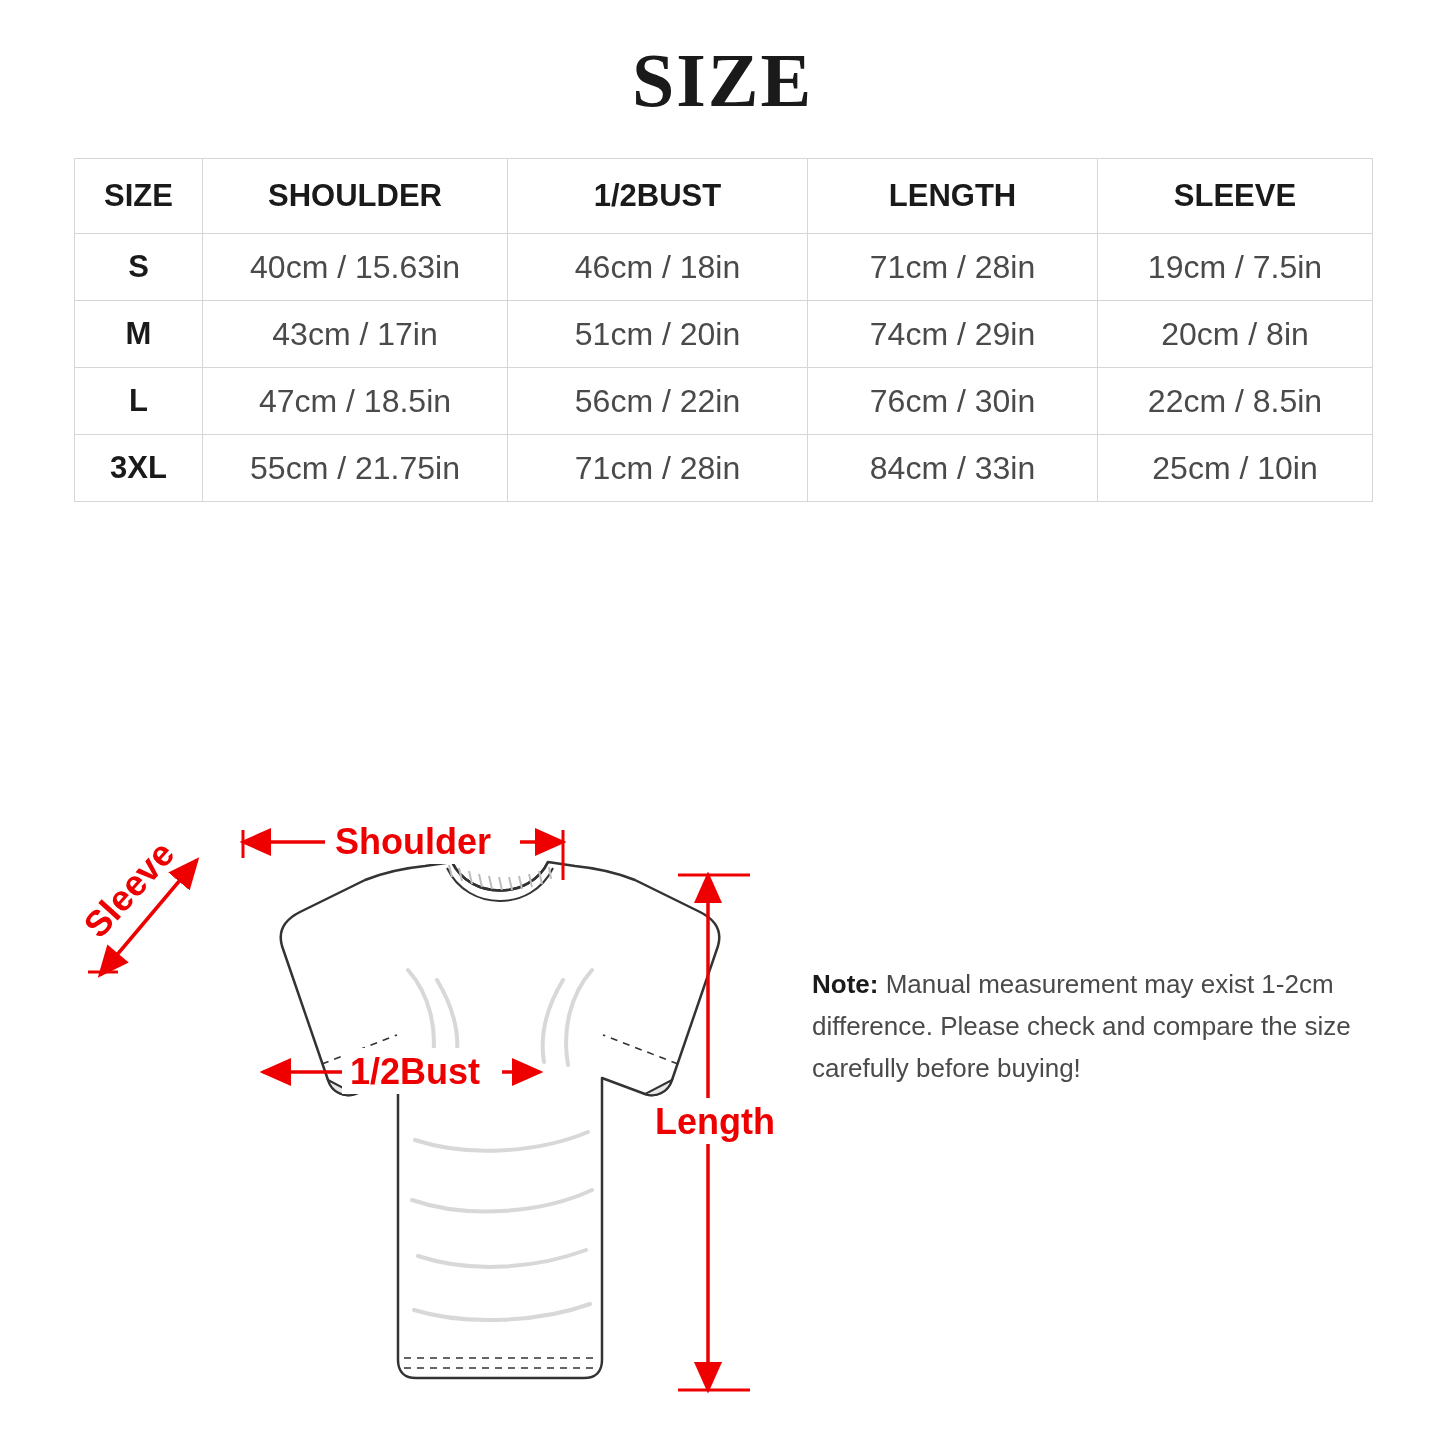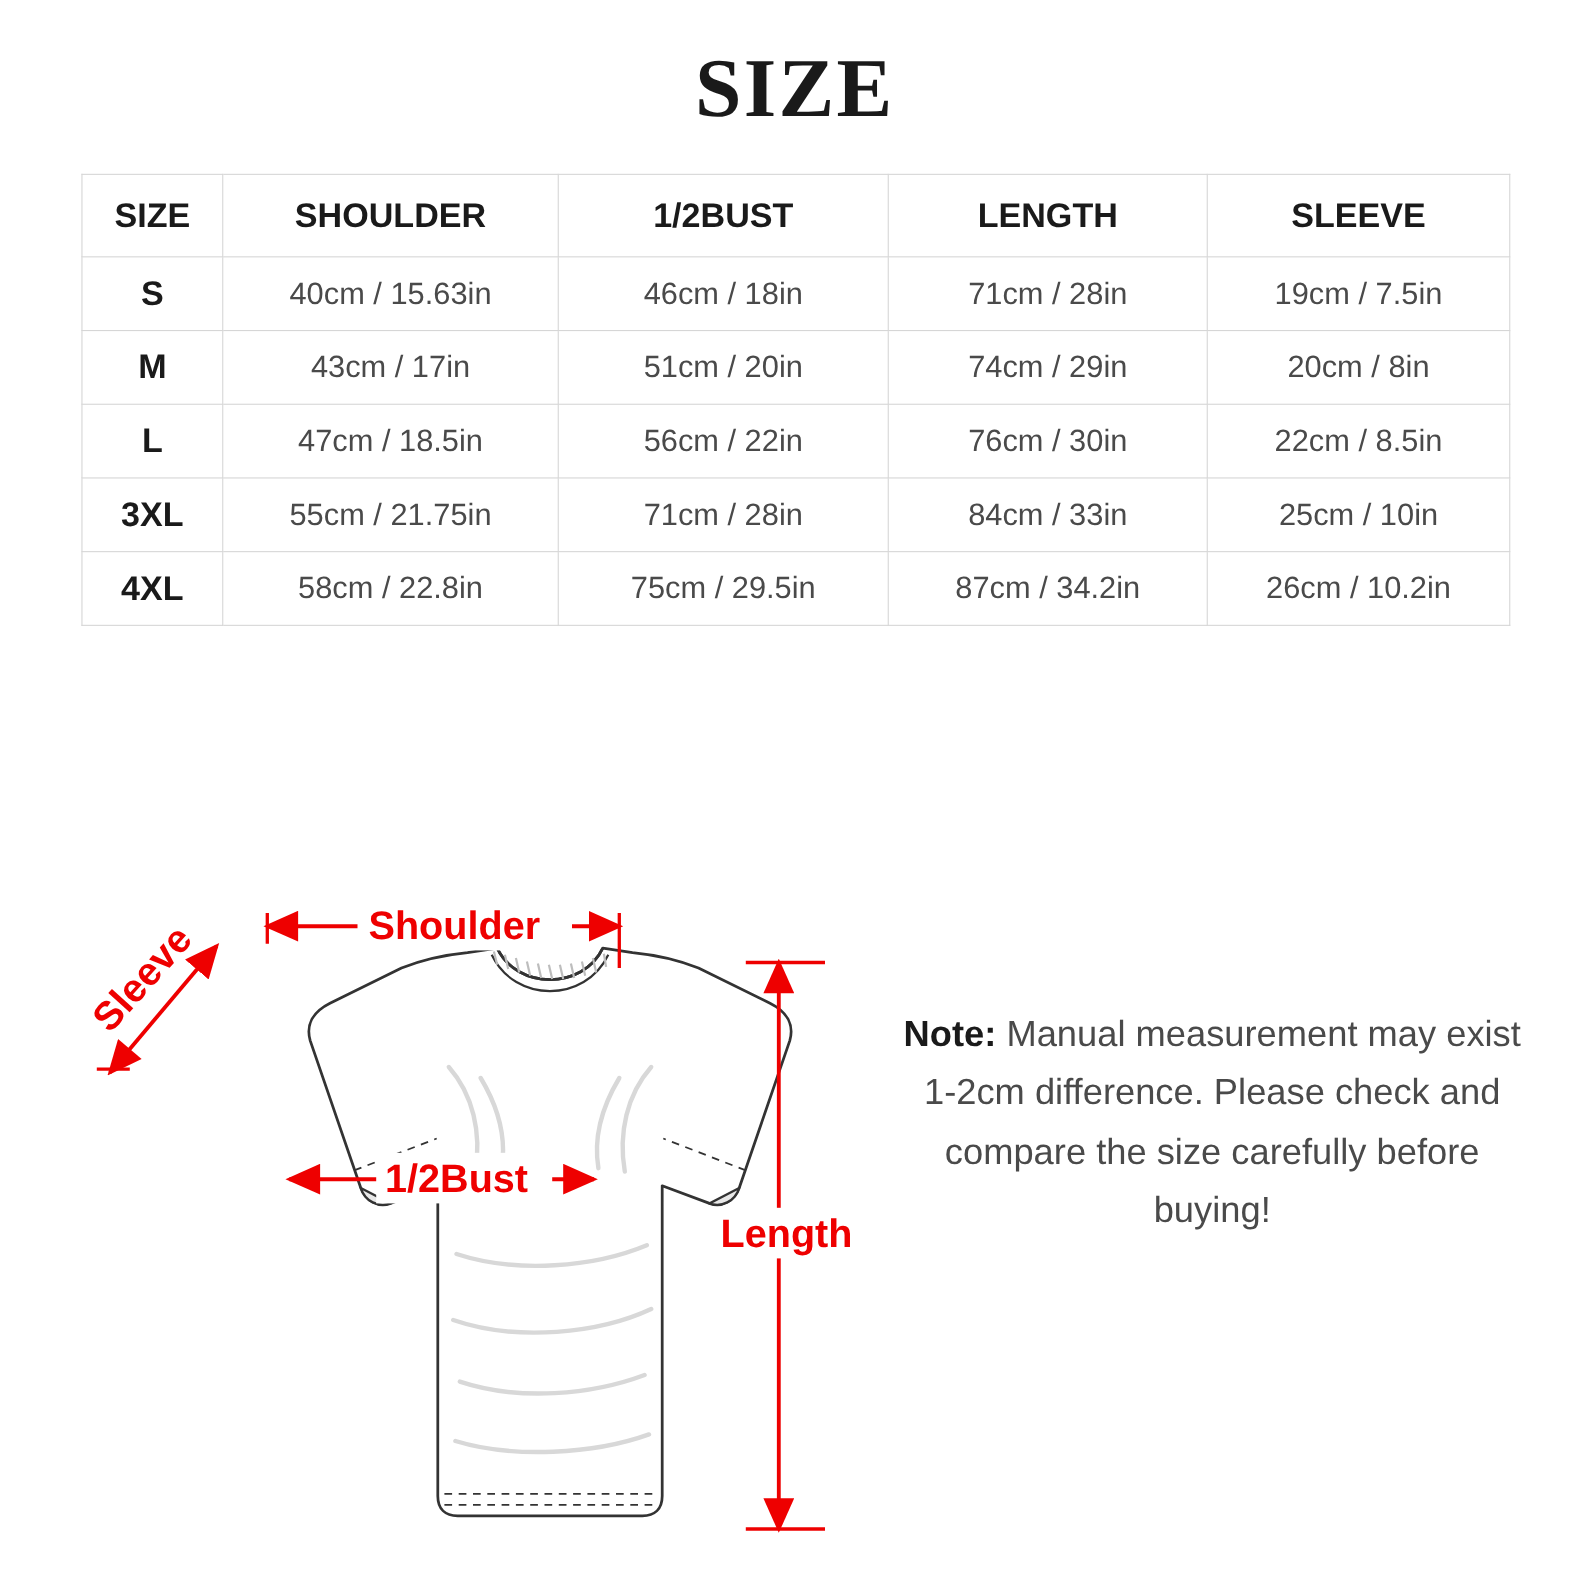--- a/index.html
+++ b/index.html
@@ -39,21 +39,21 @@
     width: 100%;
     table-layout: fixed;
   }
   table.size-table th,
   table.size-table td {
     border: 1px solid #d6d6d6;
     text-align: center;
     vertical-align: middle;
     height: 64px;
     color: #4a4a4a;
-    font-size: 28px;
+    font-size: 32px;
     font-weight: 400;
   }
   table.size-table th {
     color: #1a1a1a;
     font-size: 31px;
     font-weight: 700;
     height: 72px;
   }
   table.size-table td.size-col {
     color: #1a1a1a;
@@ -75,26 +75,25 @@
     height: 660px;
   }
   .illustration svg {
     display: block;
   }
 
   
   .note {
     position: absolute;
     left: 812px;
-    top: 913px;
+    top: 963px;
     width: 580px;
-    font-size: 33px;
+    font-size: 26px;
     line-height: 1.62;
     color: #4a4a4a;
-    text-align: center;
   }
   .note b {
     color: #1a1a1a;
     font-weight: 700;
   }
 </style>
 </head>
 <body>
 
 <div class="title">SIZE</div>
@@ -138,27 +137,20 @@
         <td>56cm / 22in</td>
         <td>76cm / 30in</td>
         <td>22cm / 8.5in</td>
       </tr>
       <tr>
         <td class="size-col">3XL</td>
         <td>55cm / 21.75in</td>
         <td>71cm / 28in</td>
         <td>84cm / 33in</td>
         <td>25cm / 10in</td>
-      </tr>
-      <tr>
-        <td class="size-col">4XL</td>
-        <td>58cm / 22.8in</td>
-        <td>75cm / 29.5in</td>
-        <td>87cm / 34.2in</td>
-        <td>26cm / 10.2in</td>
       </tr>
     </tbody>
   </table>
 </div>
 
 <div class="illustration">
   <svg width="1445" height="660" viewBox="0 0 1445 660" xmlns="http://www.w3.org/2000/svg">
     <defs>
       <marker id="arrowR" markerWidth="10" markerHeight="10" refX="8" refY="4" orient="auto">
         <path d="M0,0 L9,4 L0,8 z" fill="#ee0000"></path>

